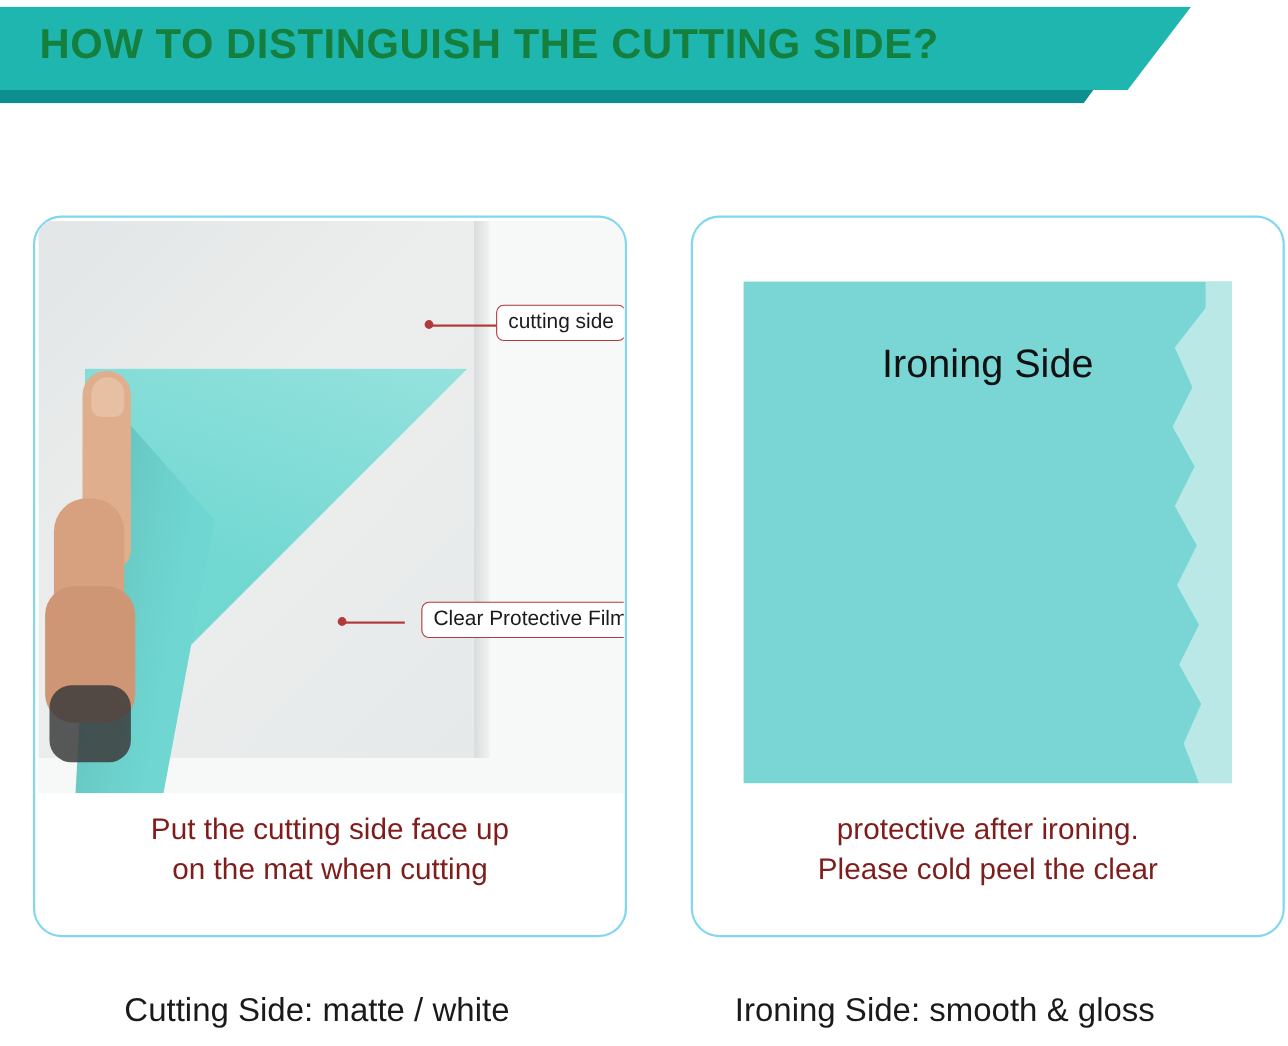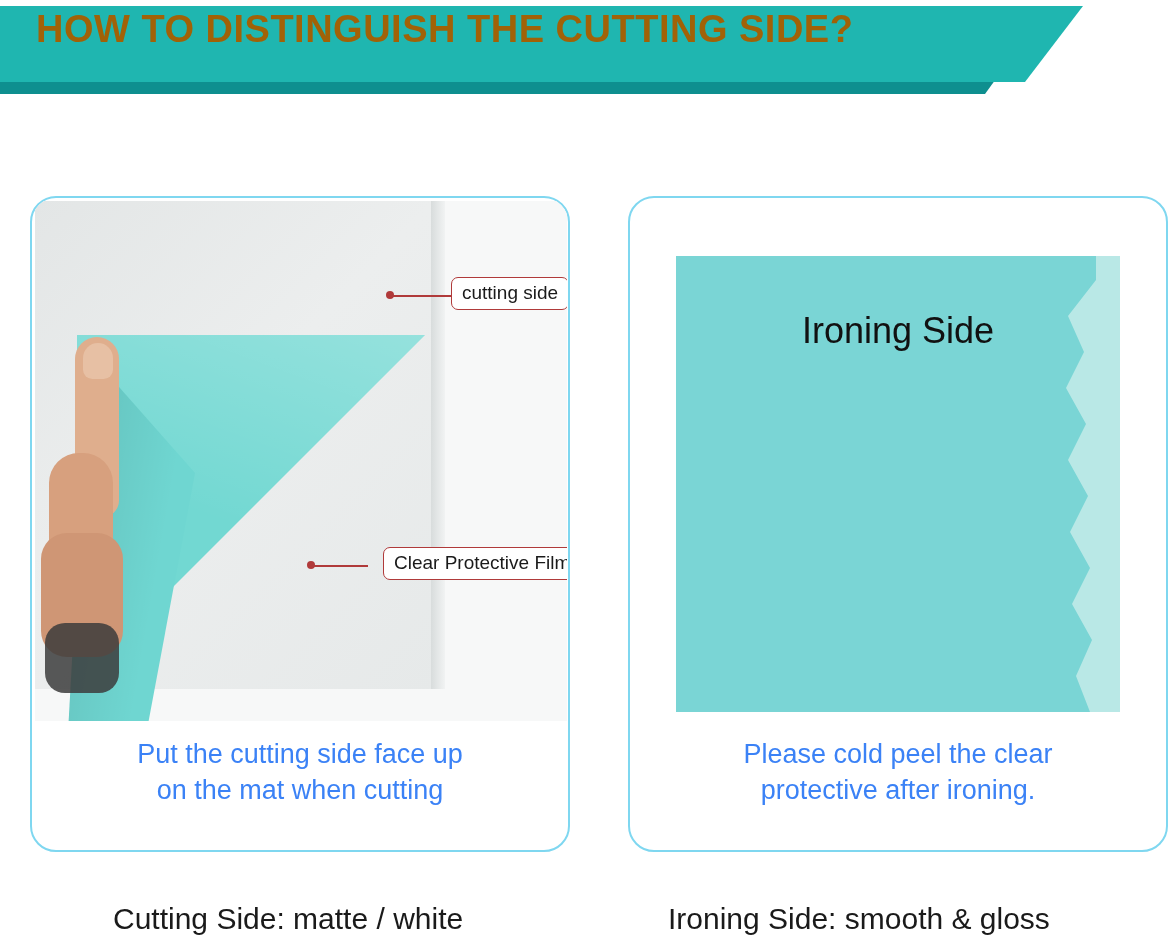--- a/index.html
+++ b/index.html
@@ -37,25 +37,25 @@
     left: 0;
     top: 6px;
     width: 1083px;
     height: 76px;
     background: #1fb6b0;
     clip-path: polygon(0 0, 1083px 0, 1025px 76px, 0 76px);
   }
   .header-title {
     position: absolute;
     left: 36px;
-    top: 8px;
+    top: 20px;
     font-size: 38px;
     font-weight: bold;
     letter-spacing: 0.5px;
-    color: #a16207;
+    color: #15803d;
     white-space: nowrap;
   }
 
   
   .panel {
     position: absolute;
     border: 2px solid #7fd7f0;
     border-radius: 26px;
     background: #ffffff;
     box-sizing: border-box;
@@ -63,21 +63,21 @@
   }
   .panel-left  { left: 30px;  top: 196px; width: 540px; height: 656px; }
   .panel-right { left: 628px; top: 196px; width: 540px; height: 656px; }
 
   .panel-caption {
     position: absolute;
     left: 0;
     width: 100%;
     text-align: center;
     font-size: 27px;
-    color: #3b82f6;
+    color: #7f1d1d;
     line-height: 1.35;
   }
   .panel-left .panel-caption  { top: 538px; }
   .panel-right .panel-caption { top: 538px; }
 
   
   .photo {
     position: absolute;
     left: 3px;
     top: 3px;
@@ -319,19 +319,19 @@
 
 <div class="panel panel-right">
 
   <div class="iron-art">
     <div class="iron-base"></div>
     <div class="iron-film"></div>
     <div class="iron-label">Ironing Side</div>
   </div>
 
   <div class="panel-caption">
+    <div>protective after ironing.</div>
     <div>Please cold peel the clear</div>
-    <div>protective after ironing.</div>
   </div>
 </div>
 
 <div class="bottom-caption bottom-left">Cutting Side: matte / white</div>
 <div class="bottom-caption bottom-right">Ironing Side: smooth &amp; gloss</div>
 
 </body></html>

